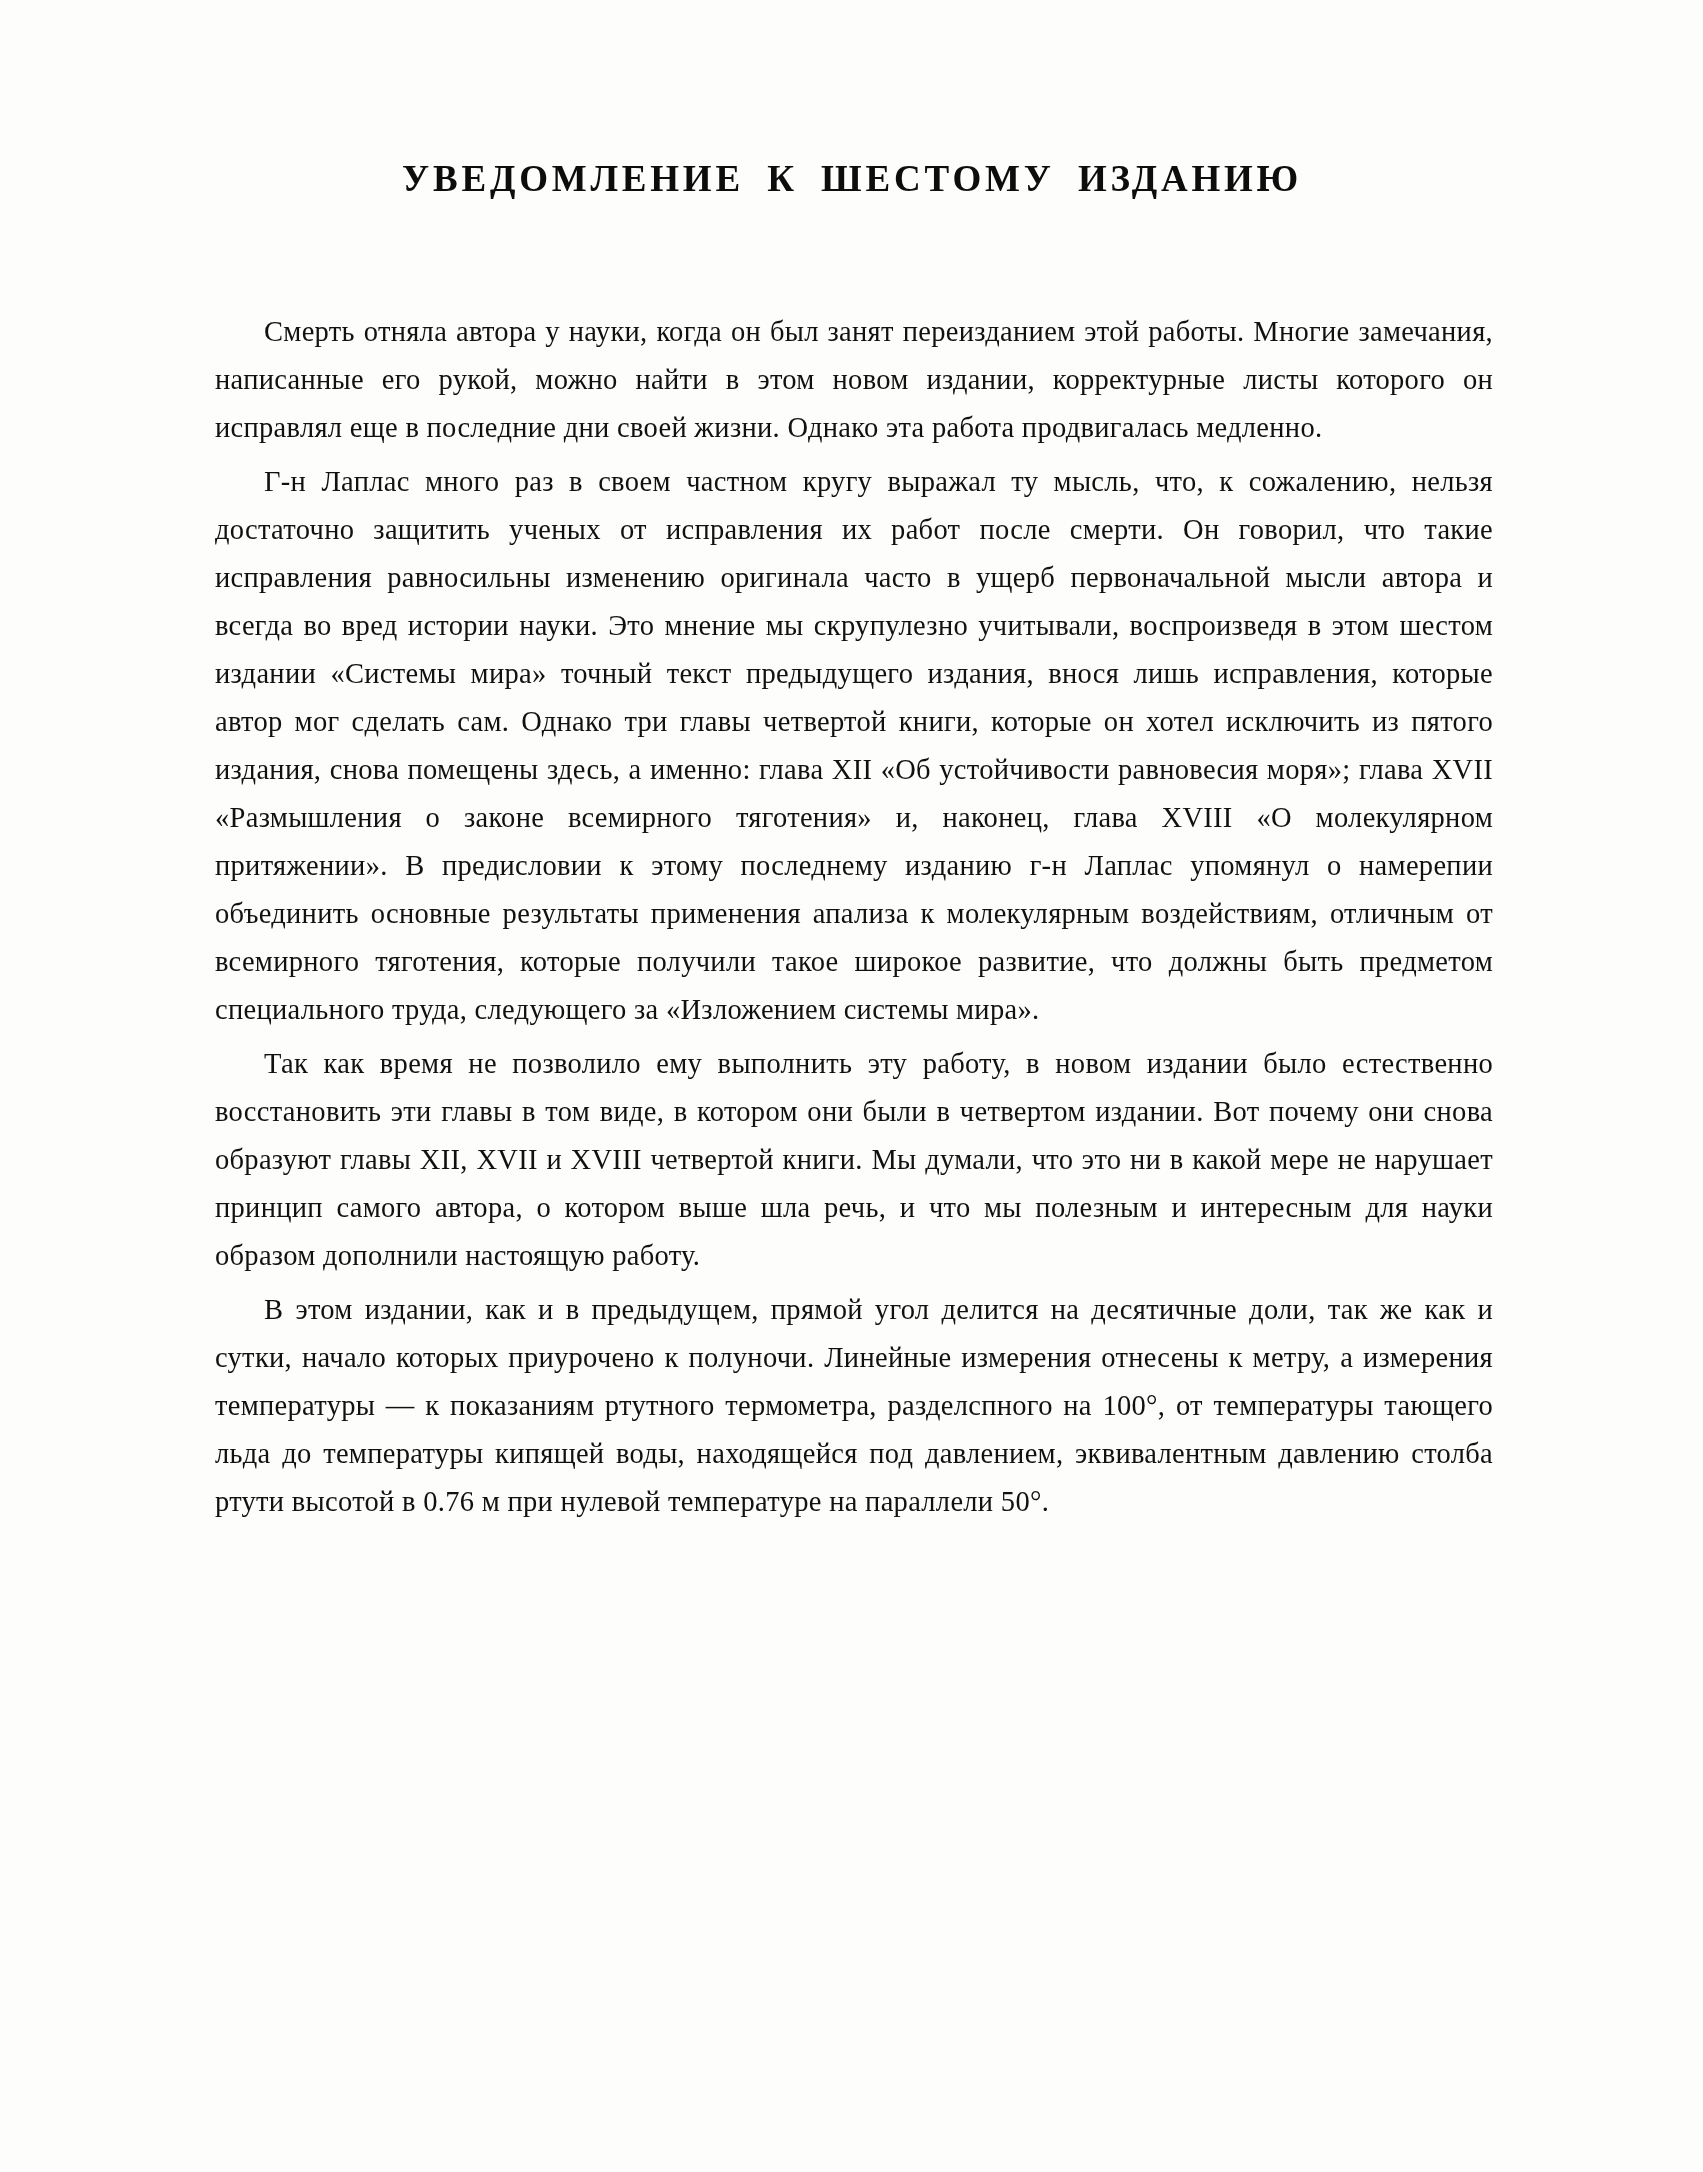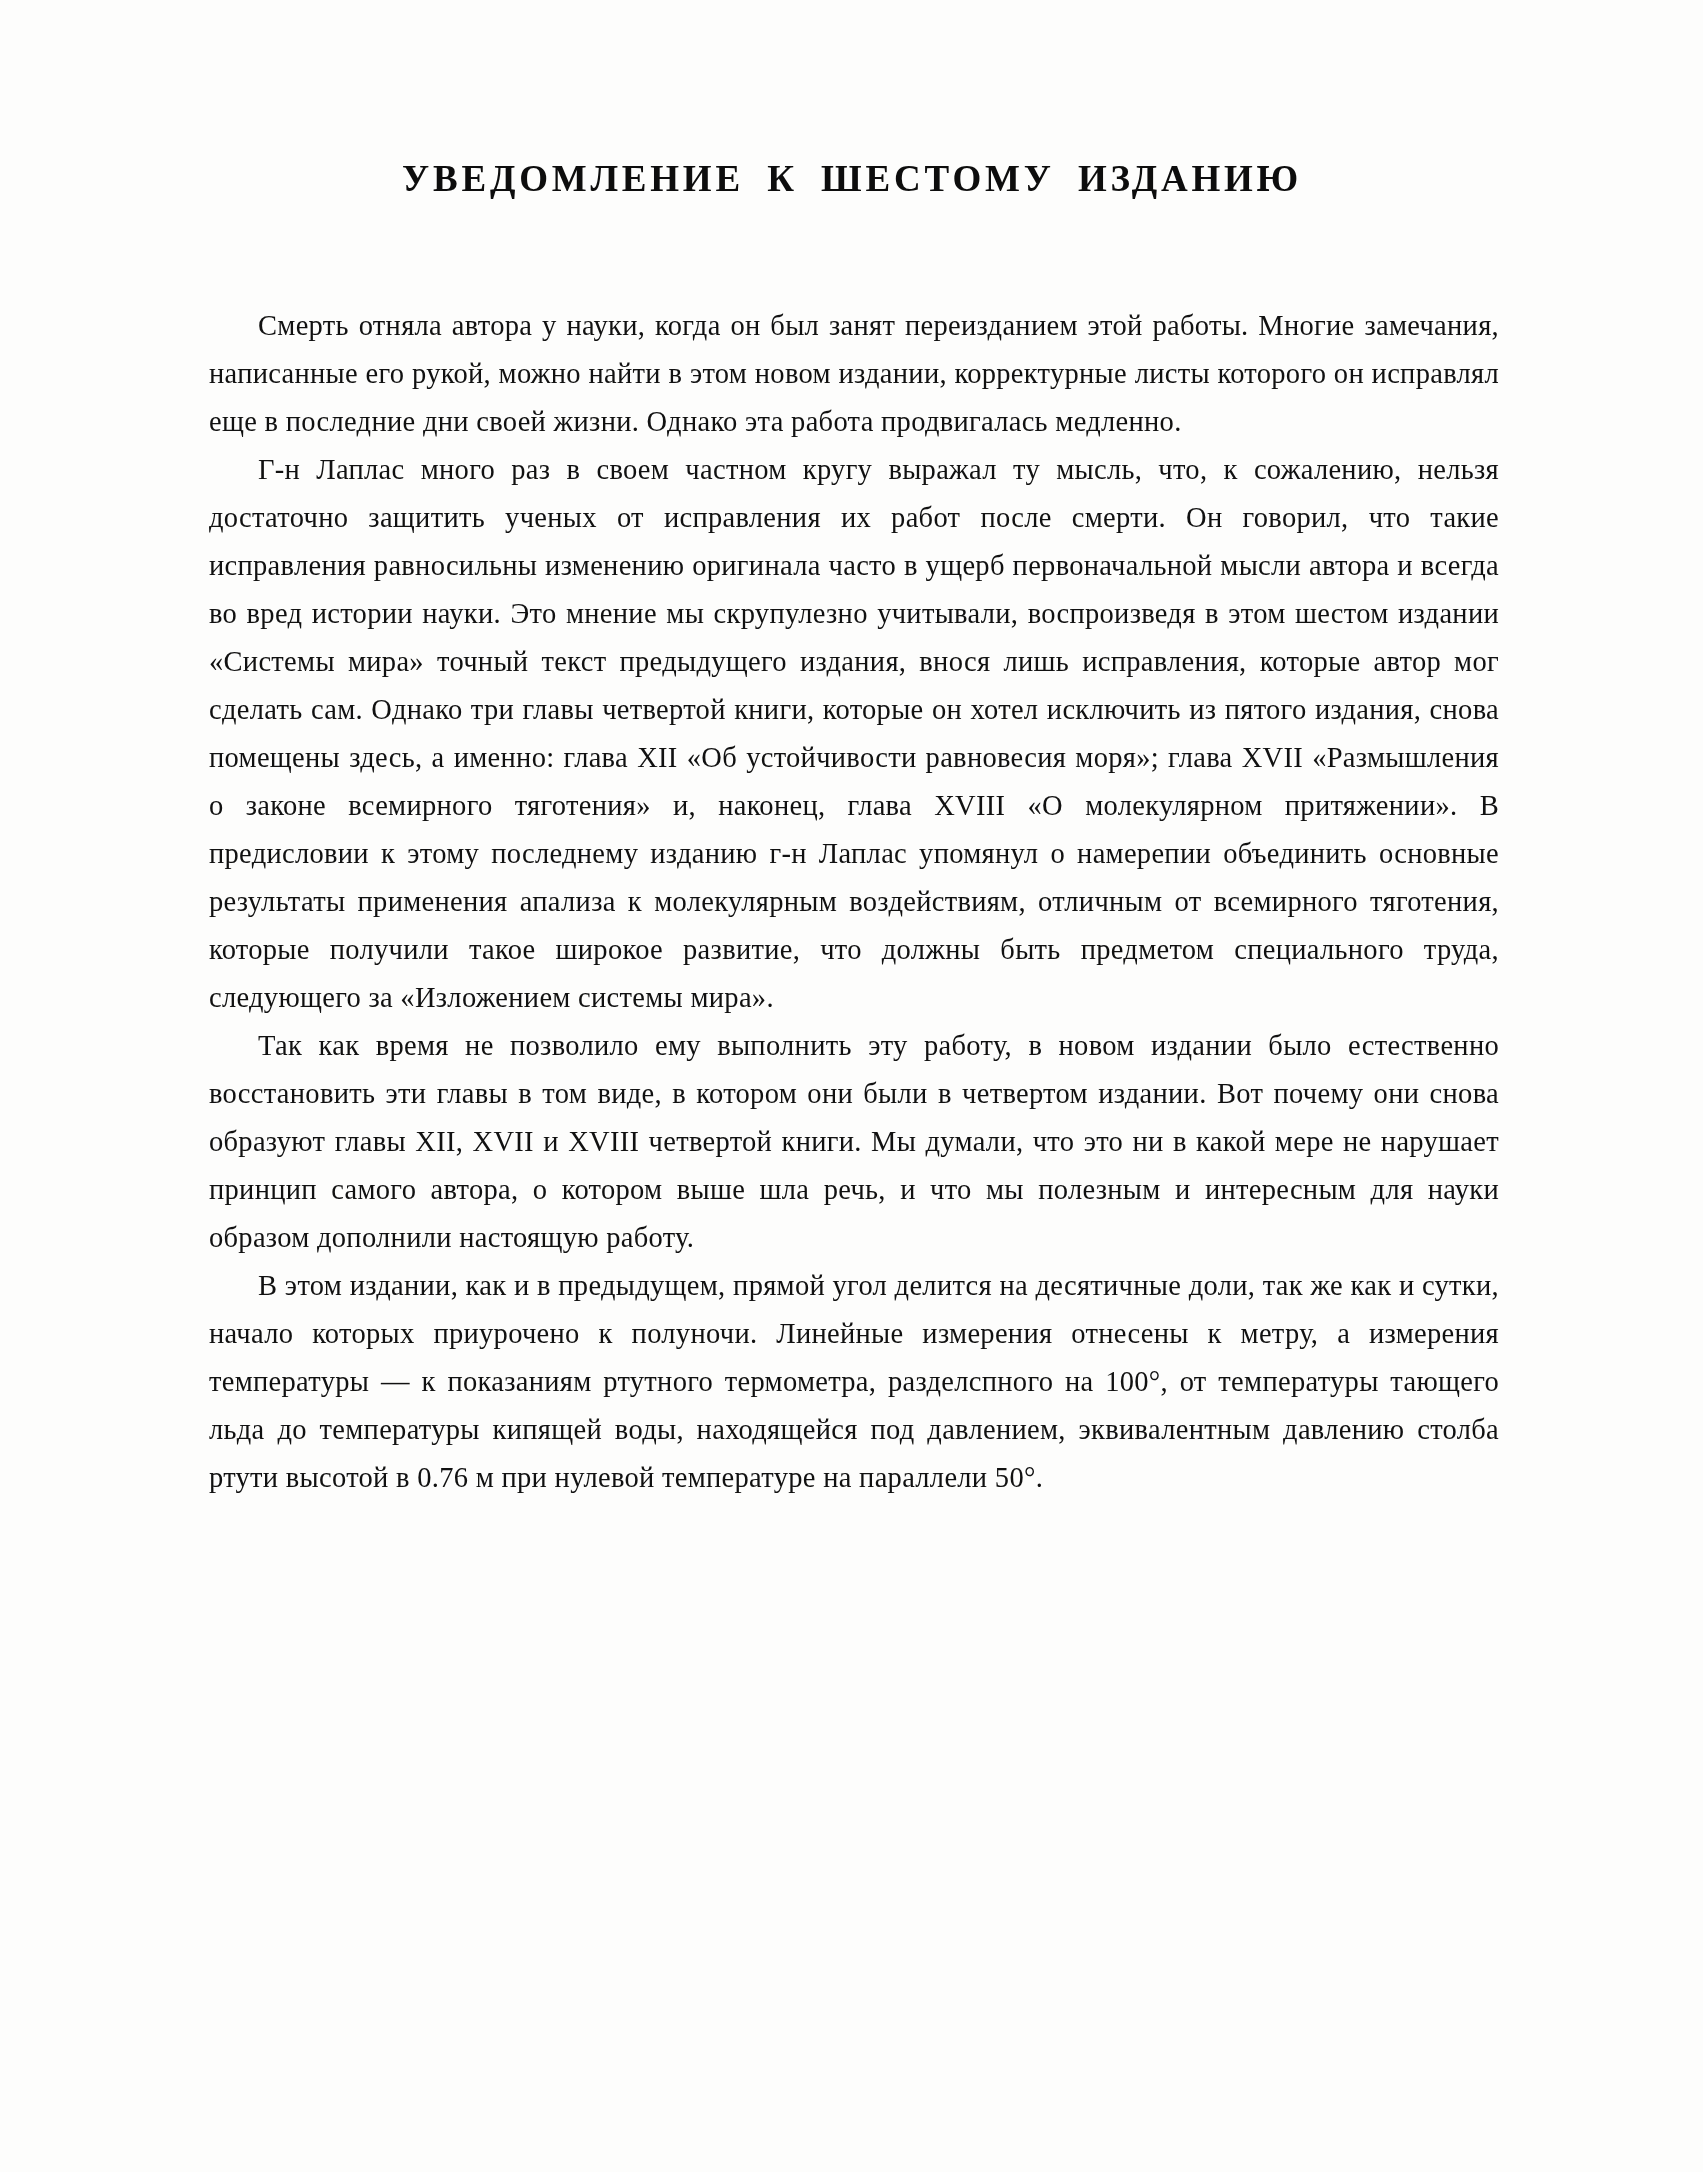--- a/index.html
+++ b/index.html
@@ -40,21 +40,21 @@
     left: 209px;
     width: 1290px;
     font-size: 28.5px;
     line-height: 48px;
     text-align: justify;
     text-justify: inter-word;
     color: #111111;
     letter-spacing: 0.3px;
   }
   .body-text p {
-    margin: 0;
+    margin: 6px;
     text-indent: 49px;
     hyphens: manual;
   }
 </style>
 </head>
 <body>
 
 <div class="page">
 
   <h1 class="page-title">УВЕДОМЛЕНИЕ К ШЕСТОМУ ИЗДАНИЮ</h1>

